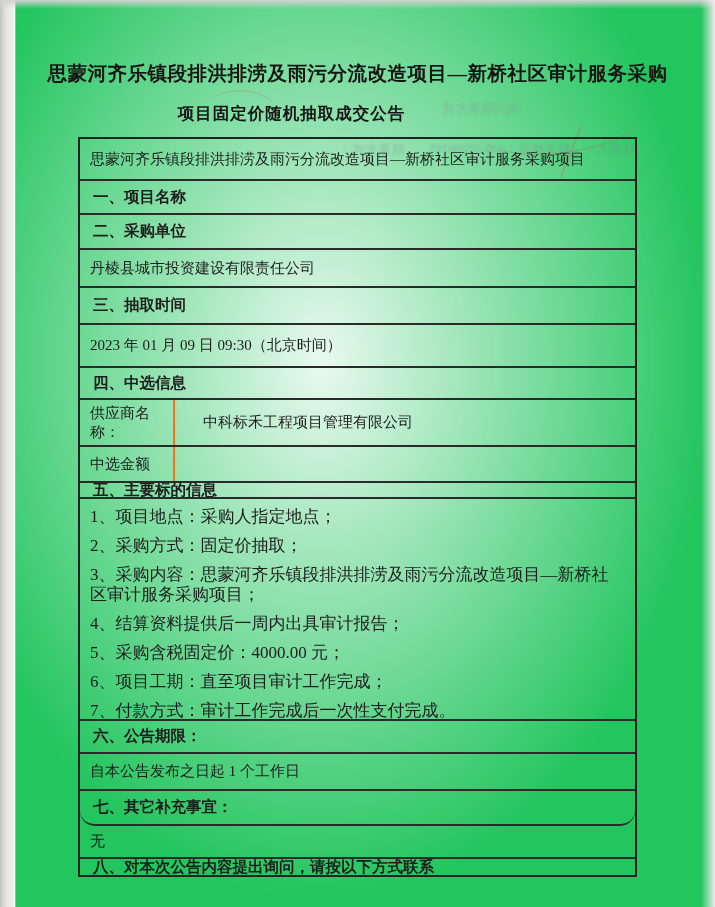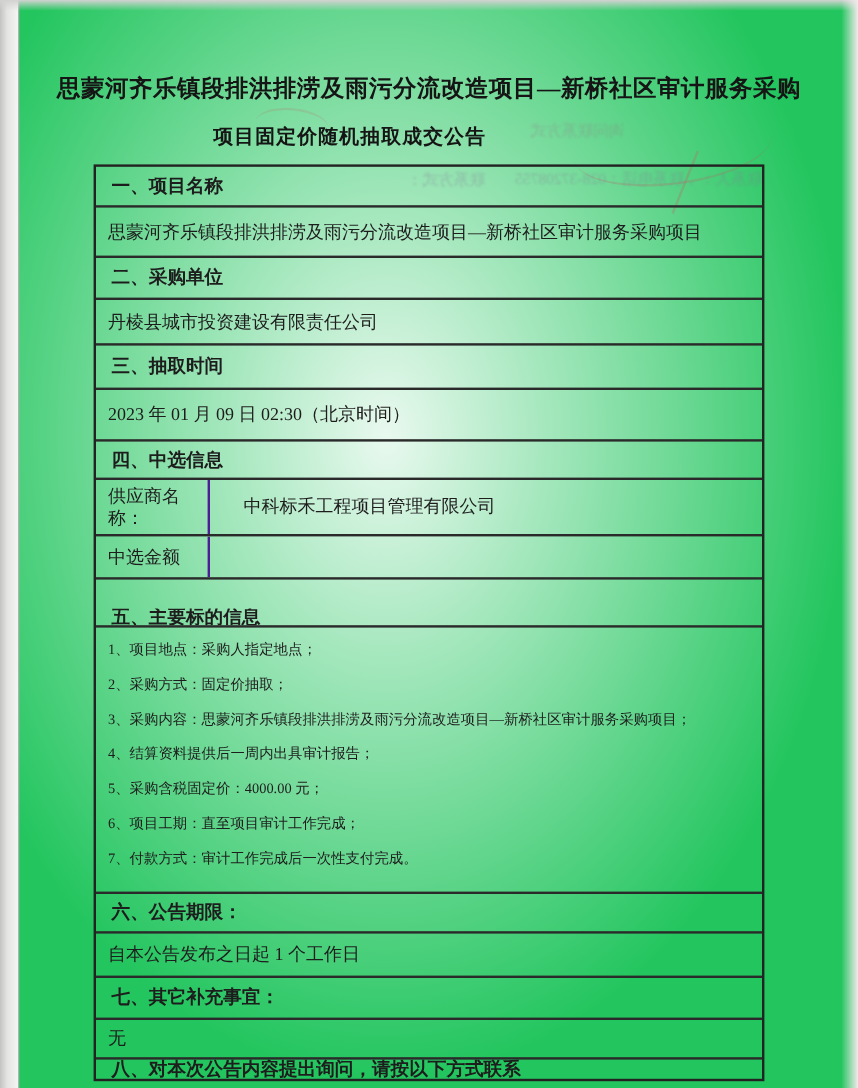--- a/index.html
+++ b/index.html
@@ -106,47 +106,47 @@
 
   .h-r1  { height: 34px; }
   .c-r2  { height: 42px; }
   .h-r3  { height: 35px; }
   .c-r4  { height: 38px; }
   .h-r5  { height: 37px; font-family: Liberation Mono, monospace; }
   .c-r6  { height: 43px; }
   .h-r7  { height: 32px; }
   .p-r8  { height: 47px; }
   .p-r9  { height: 36px; }
-  .h-r10 { height: 16px; margin-top: 24px; }
+  .h-r10 { height: 16px; }
   .l-r11 { height: 222px; }
   .h-r12 { height: 33px; }
   .c-r13 { height: 37px; }
-  .h-r14 { height: 35px; }
+  .h-r14 { height: 35px; border-radius: 15px; }
   .c-r15 { height: 33px; }
   .h-r16 { height: 16px; }
 
   
   .row.pair { padding-left: 0; font-size: 15px; align-items: stretch; }
   .pair-label {
     width: 95px; flex: 0 0 95px;
-    border-right: 2px solid #4c1d95;
+    border-right: 2px solid #f97316;
     display: flex; align-items: center;
     padding-left: 10px;
   }
   .pair-value {
     flex: 1;
     display: flex; align-items: center;
     padding-left: 28px;
   }
 
   
   .row.list {
     display: block;
     padding: 8px 12px 0 10px;
-    font-size: 12px;
+    font-size: 17px;
   }
   .list-item {
     line-height: 20px;
     margin-bottom: 9px;
   }
 </style>
 </head>
 <body>
 
 <div class="scan-page">
@@ -161,39 +161,39 @@
   <div class="bleed bleed-contact">联系人：，联系电话：028-37208755</div>
   <div class="stamp-arc-1"></div>
   <div class="stamp-arc-2"></div>
   <div class="stamp-stroke"></div>
 
   <div class="doc-title-1">思蒙河齐乐镇段排洪排涝及雨污分流改造项目—新桥社区审计服务采购</div>
   <div class="doc-title-2">项目固定价随机抽取成交公告</div>
 
   <div class="doc-table">
 
+    <div class="row content c-r2">
+      <span>思蒙河齐乐镇段排洪排涝及雨污分流改造项目—新桥社区审计服务采购项目</span>
+    </div>
     <div class="row hdr h-r1">
       <span>一、项目名称</span>
     </div>
-    <div class="row content c-r2">
-      <span>思蒙河齐乐镇段排洪排涝及雨污分流改造项目—新桥社区审计服务采购项目</span>
-    </div>
 
     <div class="row hdr h-r3">
       <span>二、采购单位</span>
     </div>
     <div class="row content c-r4">
       <span>丹棱县城市投资建设有限责任公司</span>
     </div>
 
     <div class="row hdr h-r5">
       <span>三、抽取时间</span>
     </div>
     <div class="row content c-r6">
-      <span>2023 年 01 月 09 日 02:30（北京时间）</span>
+      <span>2023 年 01 月 09 日 09:30（北京时间）</span>
     </div>
 
     <div class="row hdr h-r7">
       <span>四、中选信息</span>
     </div>
     <div class="row pair p-r8">
       <div class="pair-label">供应商名称：</div>
       <div class="pair-value">中科标禾工程项目管理有限公司</div>
     </div>
     <div class="row pair p-r9">

